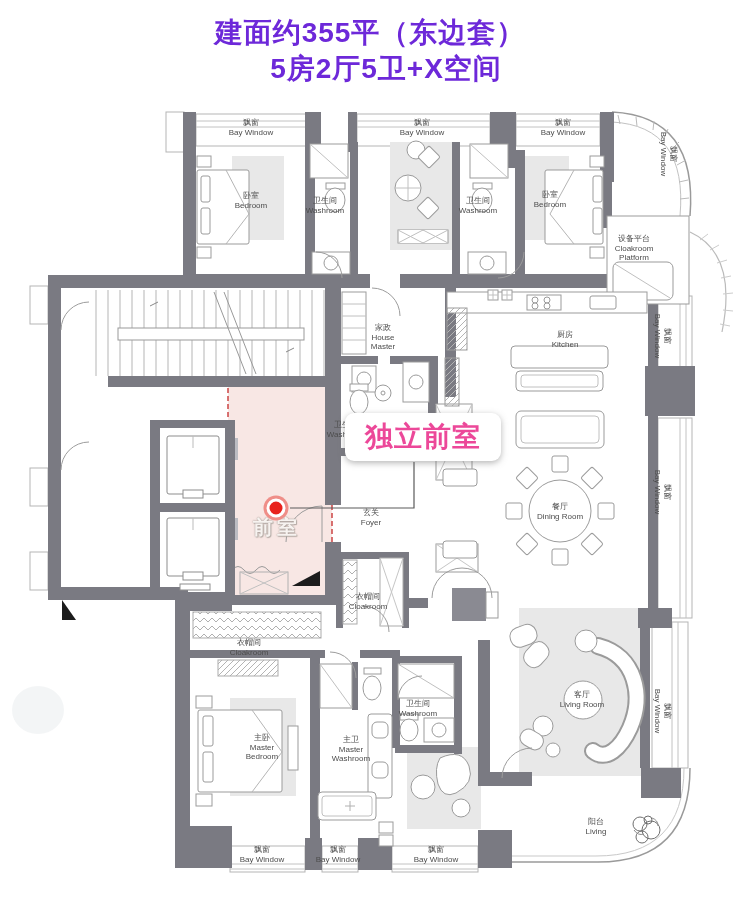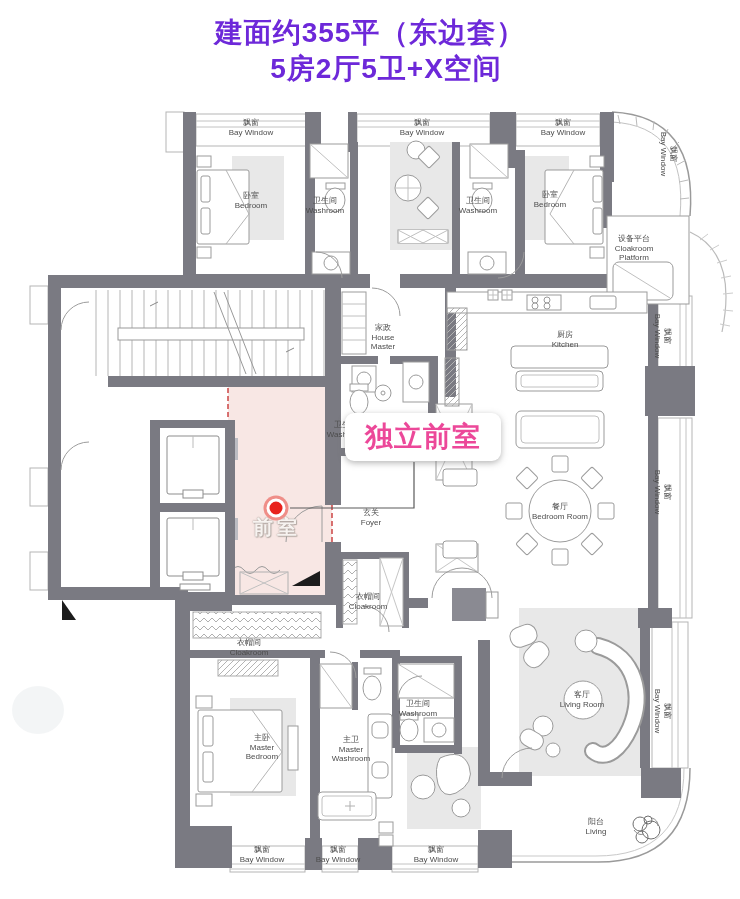--- a/index.html
+++ b/index.html
@@ -421,21 +421,21 @@
 <div class="lbl under" style="left:346px;top:429px">
       <span>卫生间</span>
       <span>Washroom</span>
     </div>
 <div class="lbl" style="left:371px;top:517px">
       <span>玄关</span>
       <span>Foyer</span>
     </div>
 <div class="lbl" style="left:560px;top:511px">
       <span>餐厅</span>
-      <span>Bedroom Room</span>
+      <span>Dining Room</span>
     </div>
 <div class="lbl v" style="left:662px;top:492px">
       <span>飘窗</span>
       <span>Bay Window</span>
     </div>
 <div class="lbl" style="left:368px;top:601px">
       <span>衣帽间</span>
       <span>Cloakroom</span>
     </div>
 <div class="lbl" style="left:249px;top:647px">

